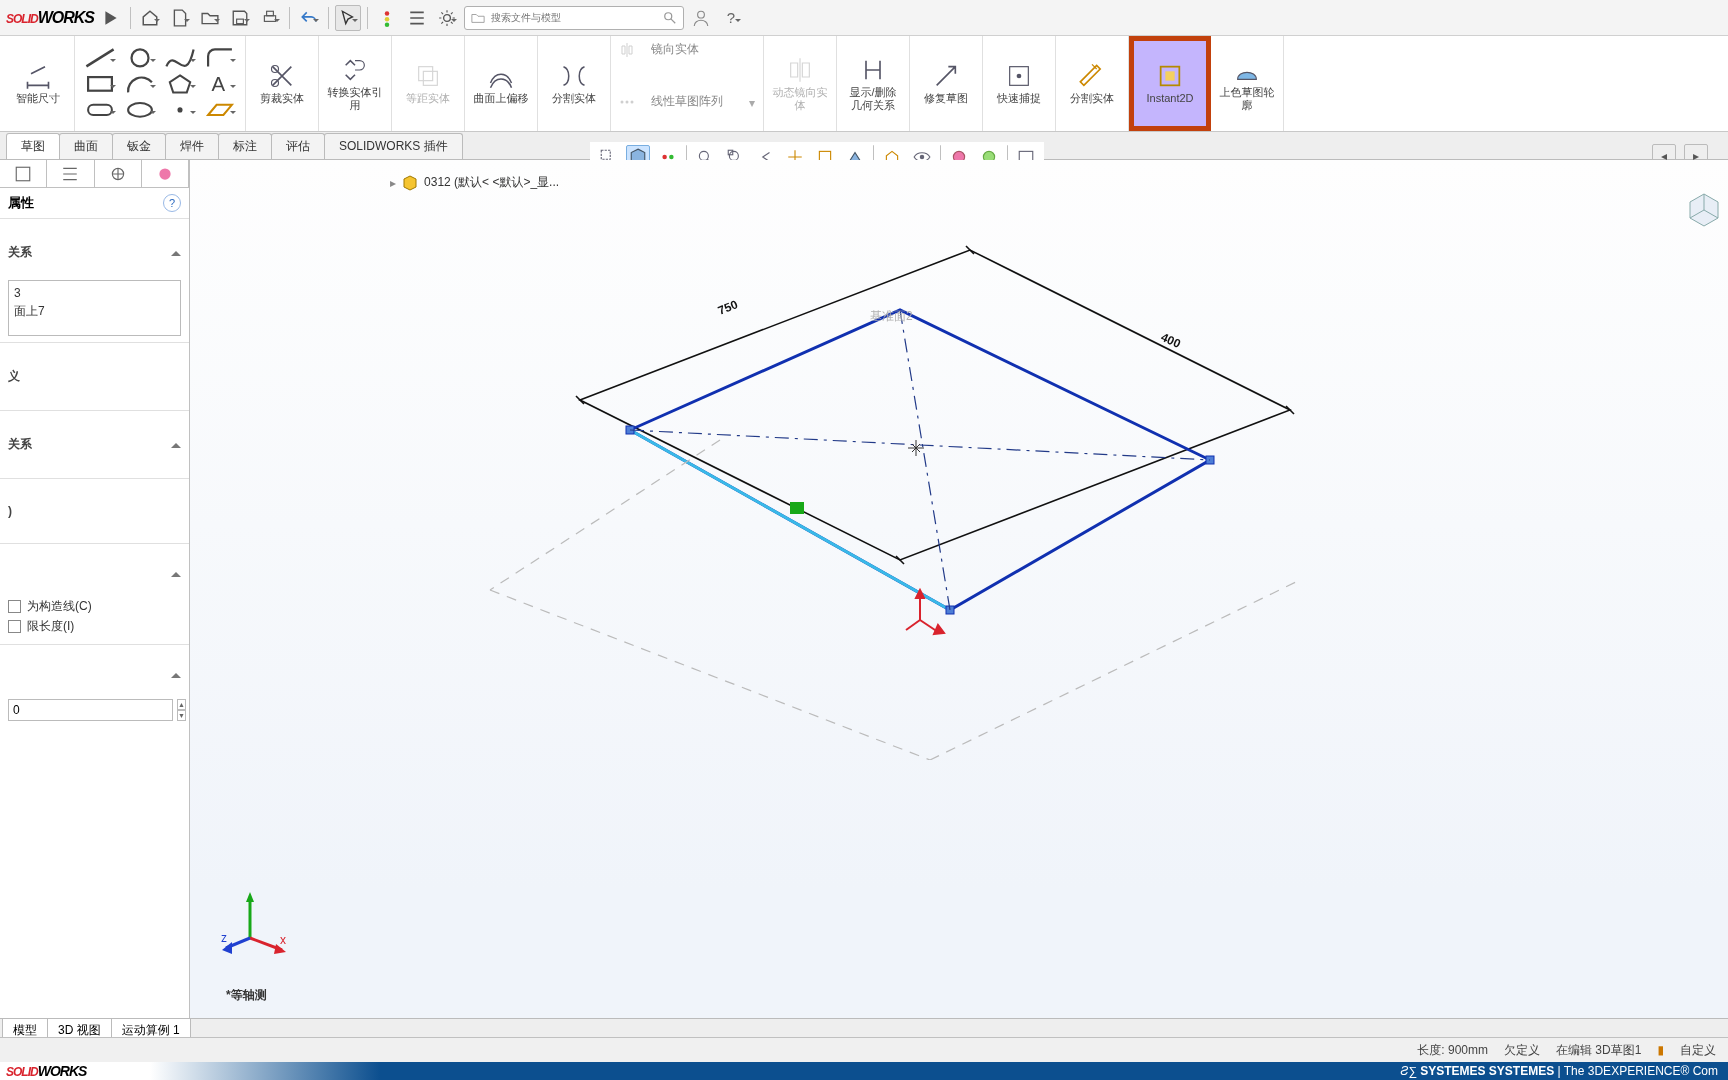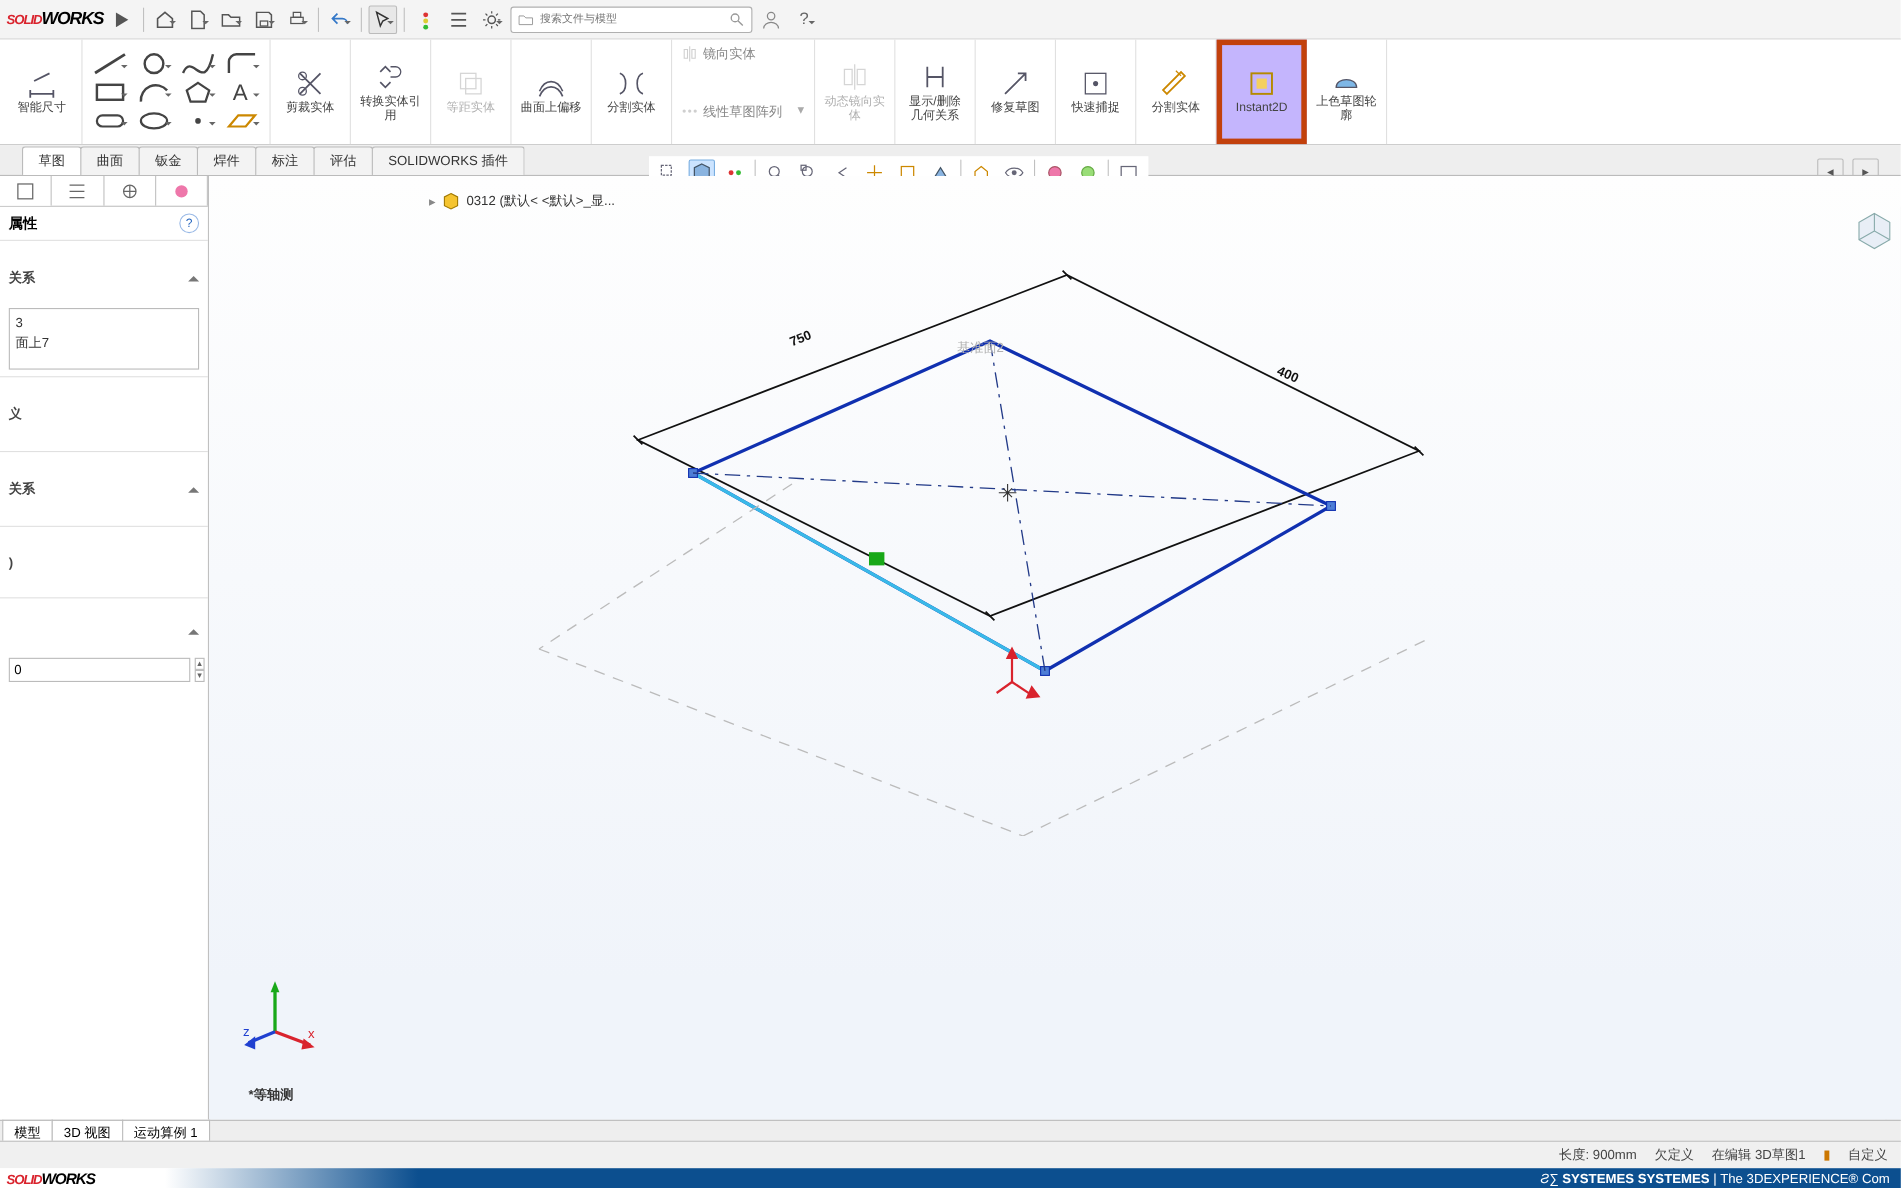--- a/index.html
+++ b/index.html
@@ -24,25 +24,25 @@
 .ribbon-big { display:flex; flex-direction:column; align-items:center; width:56px; gap:2px; color:#444; }
 .ribbon-big.dis { color:#b0b0b0; }
 .ribbon-big svg { width:28px; height:28px; }
 .ribbon-big.dis svg { opacity:.35; }
 .ribbon-big span { font-size:11px; text-align:center; line-height:1.15; }
 .ribbon-tools { display:flex; flex-direction:column; gap:4px; }
 .tool-row { display:flex; gap:6px; align-items:center; }
 .tool { width:34px; height:22px; display:flex; align-items:center; justify-content:center; position:relative; color:#444; }
 .tool::after { content:""; position:absolute; right:1px; bottom:4px; border:3px solid transparent; border-top-color:#666; }
 .instant2d { background:#c4b5fd; border:5px solid #c2410c; }
-.ribbon-text-item { display:flex; align-items:flex-start; gap:4px; color:#888; height:20px;margin-top:35px; }
+.ribbon-text-item { display:flex; align-items:flex-end; gap:16px; color:#888; height:20px;margin-top:35px; }
 .ribbon-text-item svg { width:16px; height:16px; opacity:.4; }
 
 
-.tabstrip { height:28px; background:#eee; border-bottom:1px solid #bbb; display:flex; align-items:flex-end; padding-left:20px; }
+.tabstrip { height:28px; background:#eee; border-bottom:1px solid #bbb; display:flex; align-items:flex-end; padding-left:6px; }
 .tab { padding:4px 14px; border:1px solid #bbb; border-bottom:none; background:#f3f3f3; color:#333; margin-right:-1px; border-radius:3px 3px 0 0; }
 .tab.active { background:#fff; font-weight:500; }
 
 
 .view-tb { position:absolute; left:590px; top:142px; height:30px; display:flex; align-items:center; gap:6px; background:#fff; padding:2px 6px; }
 .vt { width:24px; height:24px; display:flex; align-items:center; justify-content:center; color:#555; border-radius:2px; }
 .vt.active { background:#cce4ff; border:1px solid #79aee0; }
 .vt svg { width:18px; height:18px; }
 .vt.sep { width:1px; background:#c0c0c0; }
 .nav-arrows { position:absolute; right:20px; top:144px; display:flex; gap:8px; }
@@ -548,20 +548,34 @@
           <div class="chev"></div>
         </div>
     </div>
 
     <div class="panel-sec">
       <div class="sec-hd">
           <span>)</span>
         </div>
     </div>
 
+    <div class="panel-sec">
+      <div class="sec-hd">
+          <span></span>
+          <div class="chev"></div>
+        </div>
+      <div class="checkbox-row">
+          <div class="box"></div>
+          <span>为构造线(C)</span>
+        </div>
+      <div class="checkbox-row">
+          <div class="box"></div>
+          <span>限长度(I)</span>
+        </div>
+    </div>
 
     <div class="panel-sec">
       <div class="sec-hd">
           <span></span>
           <div class="chev"></div>
         </div>
       <div class="field">
         <input type="text" value="0" style="">
         <div class="spin">
             <div>▲</div>

